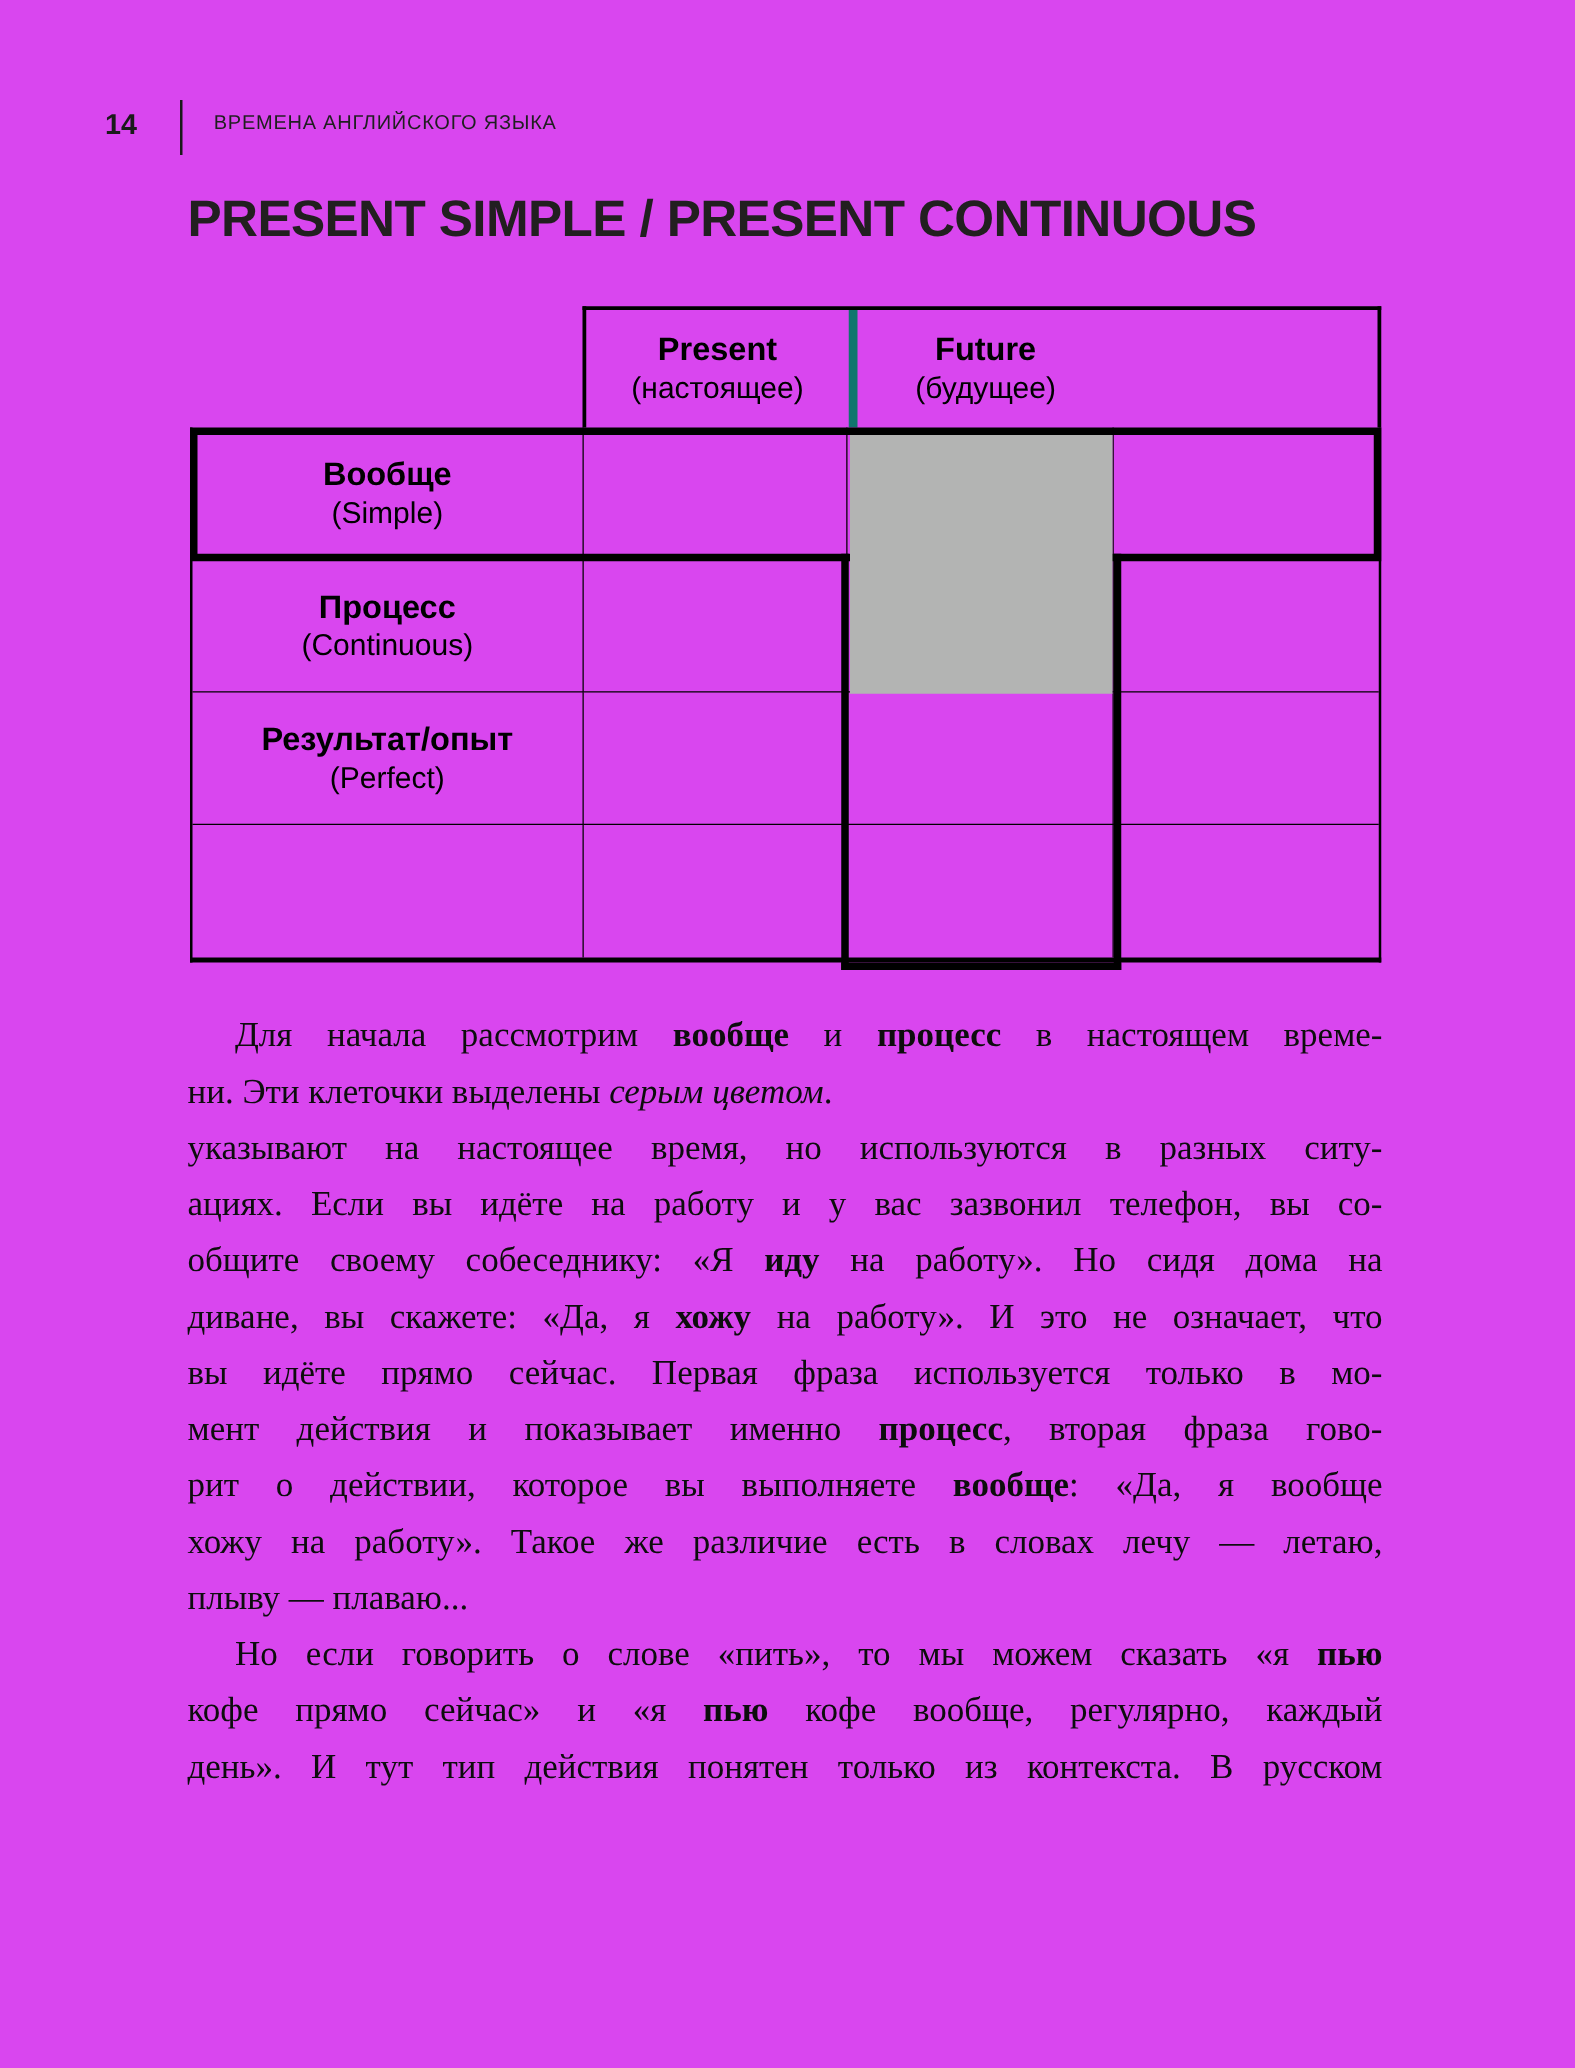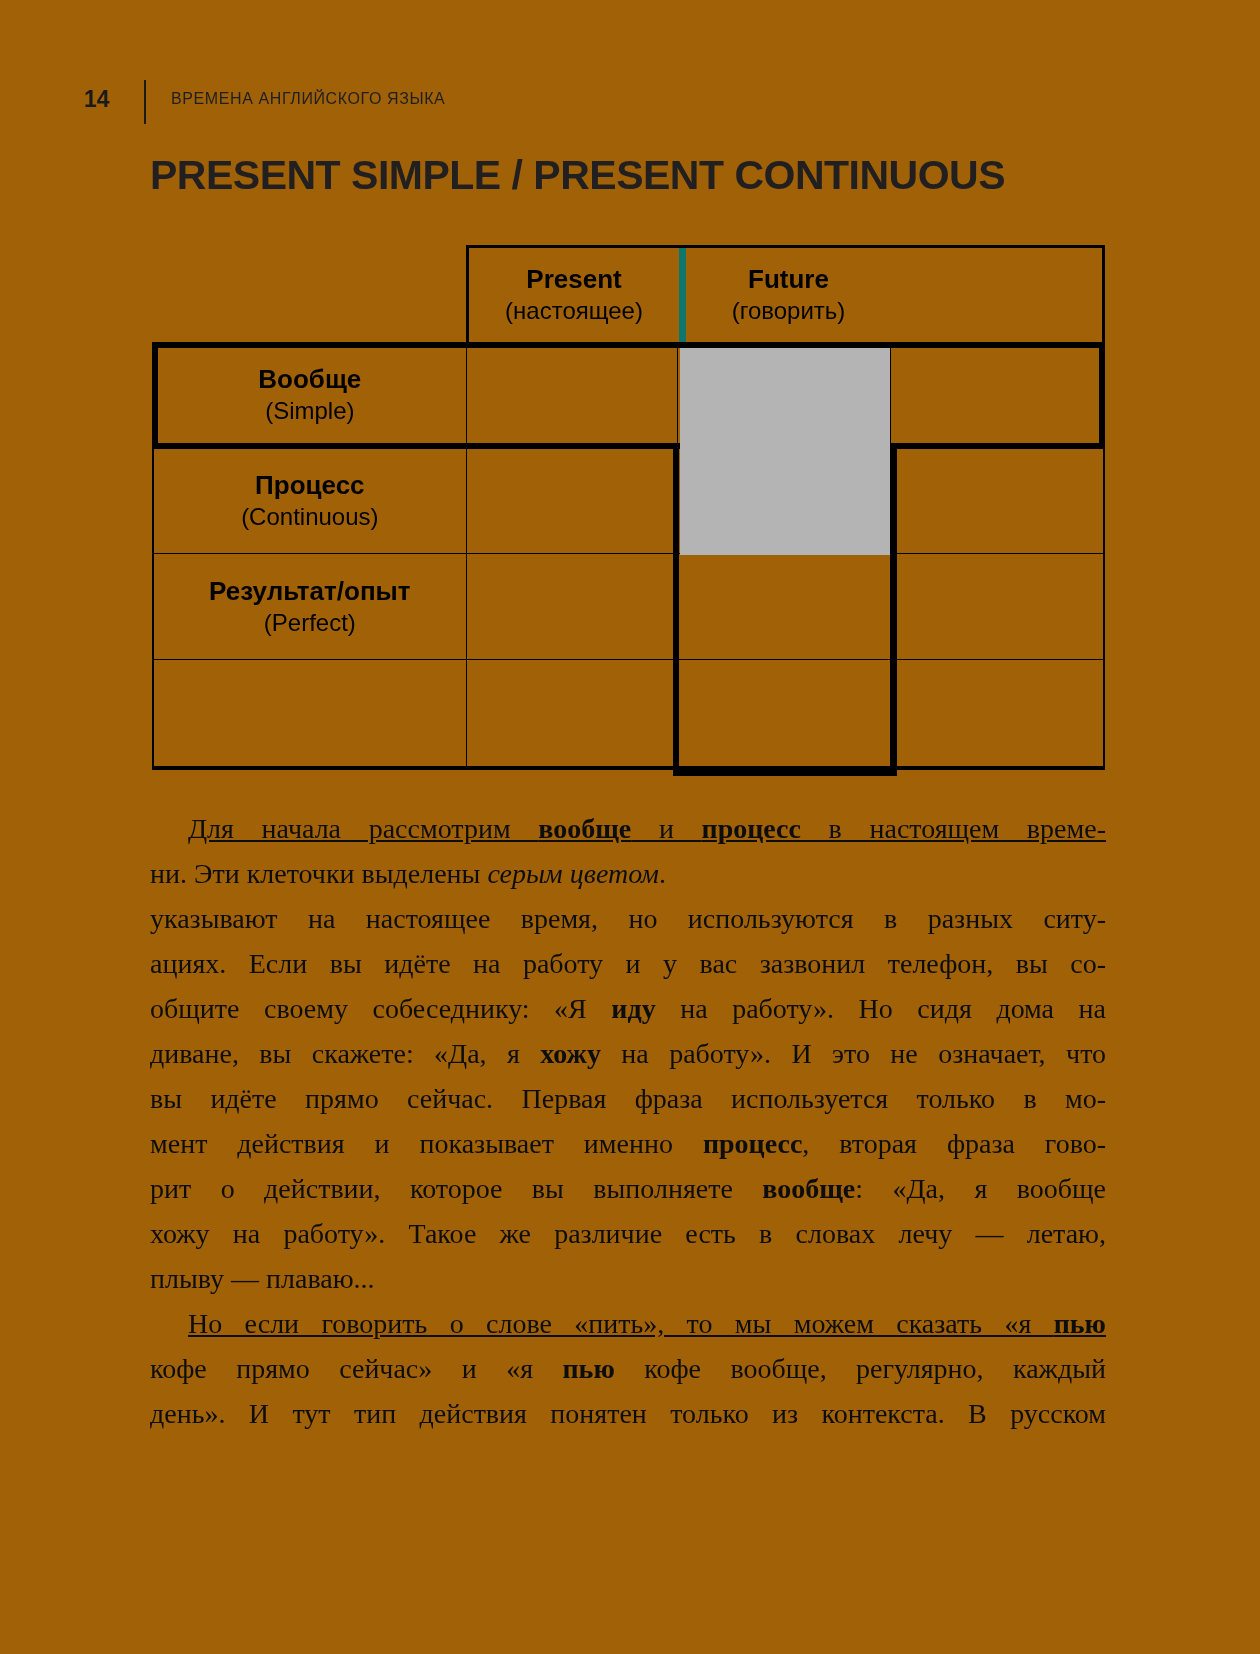--- a/index.html
+++ b/index.html
@@ -1,17 +1,17 @@
 <!DOCTYPE html>
 <html lang="ru"><head>
 <meta charset="utf-8">
 <style>
   html,body{margin:0;padding:0;background:#fff;}
   .sheet{
-    position:relative;width:1260px;height:1654px;background:#a16207;
+    position:relative;width:1260px;height:1654px;background:#d946ef;
     font-family:"Liberation Sans",sans-serif;color:#000;overflow:hidden;
   }
   
   .page-num{position:absolute;left:84px;top:86px;font-size:23px;font-weight:bold;color:#1a1a1a;}
   .head-rule{position:absolute;left:144px;top:80px;width:2px;height:44px;background:#1a1a1a;}
   .head-title{position:absolute;left:171px;top:90px;font-size:16px;letter-spacing:0.6px;color:#1f1f1f;}
   
   .title{
     position:absolute;left:150px;top:152px;margin:0;
     font-size:41px;font-weight:bold;letter-spacing:-0.5px;color:#221f20;
@@ -39,21 +39,21 @@
   .rhead{display:flex;flex-direction:column;align-items:center;justify-content:center;line-height:31px;text-align:center;}
   .row1-rect{position:absolute;left:0;top:97px;width:953px;height:107px;border:6px solid #000;pointer-events:none;}
   .gray{position:absolute;left:528px;top:103px;width:210px;height:207px;pointer-events:none;}
   .pres-rect{position:absolute;left:521px;top:198px;width:224px;height:333px;border:6px solid #000;border-top:none;pointer-events:none;}
   
   .body-text{
     position:absolute;left:150px;top:806px;width:956px;
     font-family:"Liberation Serif",serif;font-size:28px;color:#0d0d0d;
   }
   .tline{height:45px;line-height:45px;white-space:pre-wrap;}
-  .tline.indent{padding-left:38px;text-decoration:underline;}
+  .tline.indent{padding-left:38px;}
   .tline.just{text-align:justify;text-align-last:justify;-moz-text-align-last:justify;}
   .b{font-weight:bold;}
   .i{font-style:italic;}
 </style>
 </head>
 <body>
 
 <div class="sheet">
 
   <div class="page-num">14</div>
@@ -64,21 +64,21 @@
 
   <div class="tbl">
 
     <div class="col-heads">
       <div class="chead">
         <span class="lbl-main">Present</span>
         <span class="lbl-sub">(настоящее)</span>
       </div>
       <div class="chead">
         <span class="lbl-main">Future</span>
-        <span class="lbl-sub">(говорить)</span>
+        <span class="lbl-sub">(будущее)</span>
       </div>
     </div>
 
     <div class="grid">
       <div class="rhead">
         <span class="lbl-main">Вообще</span>
         <span class="lbl-sub">(Simple)</span>
       </div>
       <div class="cell"></div>
       <div class="cell"></div>

